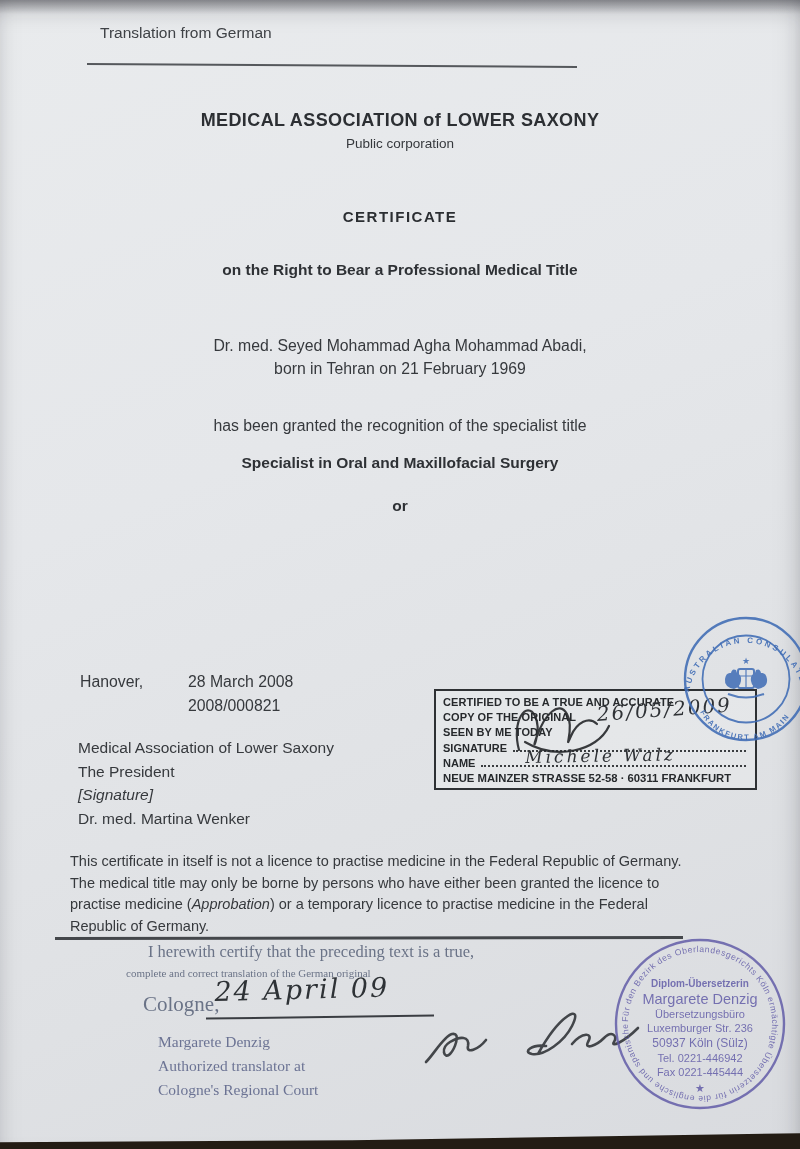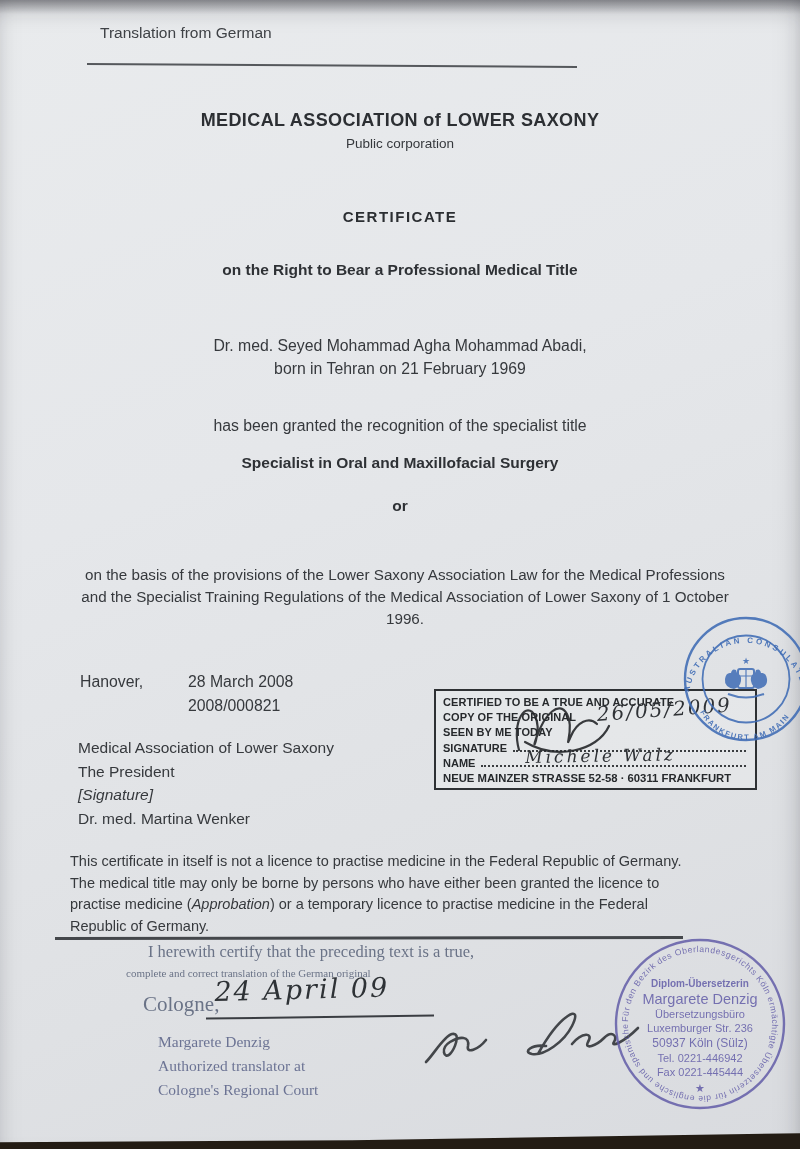--- a/index.html
+++ b/index.html
@@ -55,21 +55,20 @@
   <div class="abs ctr bold cert-title" style="top:208px;">CERTIFICATE</div>
   <div class="abs ctr bold sub-bold" style="top:261px;">on the Right to Bear a Professional Medical Title</div>
 
   <div class="abs ctr body-line" style="top:337px;">Dr. med. Seyed Mohammad Agha Mohammad Abadi,</div>
   <div class="abs ctr body-line" style="top:360px;">born in Tehran on 21 February 1969</div>
 
   <div class="abs ctr body-line" style="top:417px;">has been granted the recognition of the specialist title</div>
   <div class="abs ctr bold sub-bold" style="top:454px;">Specialist in Oral and Maxillofacial Surgery</div>
   <div class="abs ctr bold sub-bold" style="top:497px;">or</div>
 
-  <div class="abs legal" style="left:75px;top:564px;width:660px;">on the basis of the provisions of the Lower Saxony Association Law for the Medical Professions and the Specialist Training Regulations of the Medical Association of Lower Saxony of 1 October 1996.</div>
 
   <div class="abs body-line" style="left:80px;top:673px;">Hanover,</div>
   <div class="abs body-line" style="left:188px;top:673px;">28 March 2008</div>
   <div class="abs body-line" style="left:188px;top:697px;">2008/000821</div>
 
   <div class="abs issuer" style="left:78px;top:736px;">
     <div>Medical Association of Lower Saxony</div>
     <div>The President</div>
     <div class="italic">[Signature]</div>
     <div>Dr. med. Martina Wenker</div>

